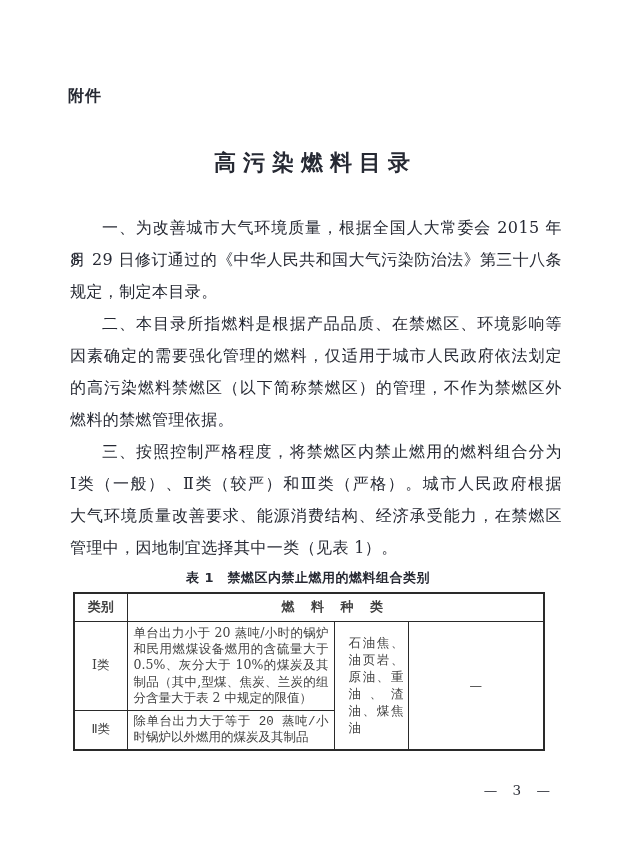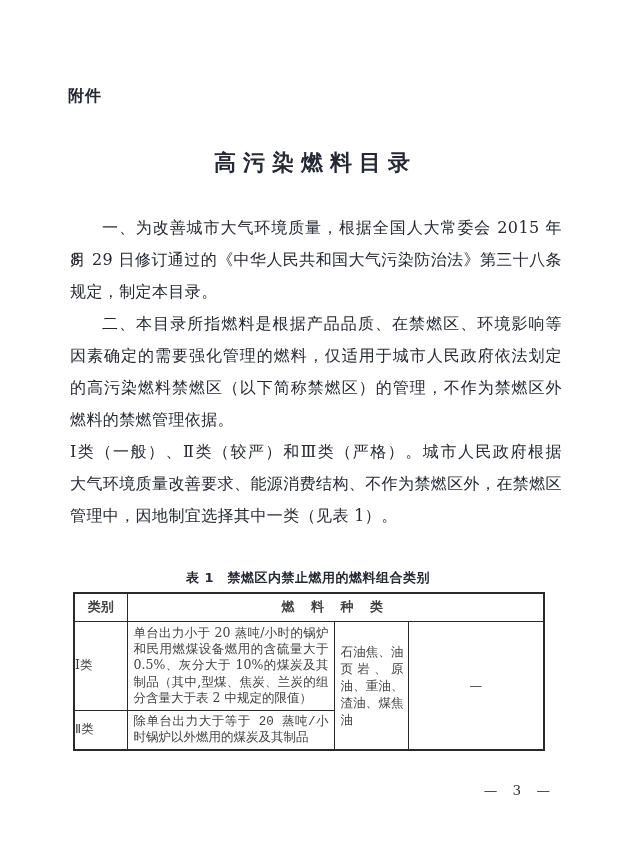--- a/index.html
+++ b/index.html
@@ -44,28 +44,28 @@
     border: 1px solid #2a2a2a;
     font-size: 12.5px; color: #404040;
     vertical-align: middle;
   }
   .doc-table th {
     font-family: "DejaVu Sans", sans-serif;
     font-weight: bold; font-size: 13px;
     height: 28px; text-align: center;
   }
   th.fuel-types-header { letter-spacing: 6px; }
-  .category-cell { text-align: left; font-size: 13px; }
+  .category-cell { text-align: center; font-size: 13px; }
   .desc-cell {
     padding: 3px 5px 3px 6px; line-height: 16.4px;
     text-align: justify;
   }
   .row-class1 { height: 83px; }
   .row-class2 { height: 36px; font-family: Liberation Mono, monospace; }
-  .oils-cell { padding: 2px 4px 2px 6px; line-height: 17px; text-align: justify; }
+  .oils-cell { padding: 2px 4px 2px 14px; line-height: 17px; text-align: justify; }
   .dash-cell { text-align: center; font-size: 13px; }
 
   .page-number {
     position: absolute; top: 782px; right: 80px;
     font-size: 13.5px; word-spacing: 9px; letter-spacing: 1px;
     color: #2c2f38;
   }
 </style>
 </head>
 <body>
@@ -77,22 +77,23 @@
 <div class="body-text">
   <div class="line indent fill">一、为改善城市大气环境质量，根据全国人大常委会 2015 年 8</div>
   <div class="line fill">月 29 日修订通过的《中华人民共和国大气污染防治法》第三十八条</div>
   <div class="line">规定，制定本目录。</div>
 
   <div class="line indent fill">二、本目录所指燃料是根据产品品质、在禁燃区、环境影响等</div>
   <div class="line fill">因素确定的需要强化管理的燃料，仅适用于城市人民政府依法划定</div>
   <div class="line fill">的高污染燃料禁燃区（以下简称禁燃区）的管理，不作为禁燃区外</div>
   <div class="line">燃料的禁燃管理依据。</div>
 
+  <div class="line indent fill">三、按照控制严格程度，将禁燃区内禁止燃用的燃料组合分为</div>
   <div class="line fill">Ⅰ类（一般）、Ⅱ类（较严）和Ⅲ类（严格）。城市人民政府根据</div>
-  <div class="line fill">大气环境质量改善要求、能源消费结构、不作为禁燃区外，在禁燃区</div>
+  <div class="line fill">大气环境质量改善要求、能源消费结构、经济承受能力，在禁燃区</div>
   <div class="line">管理中，因地制宜选择其中一类（见表 1）。</div>
 </div>
 
 <div class="table-caption">表 1　禁燃区内禁止燃用的燃料组合类别</div>
 
 <table class="doc-table">
   <colgroup>
     <col style="width:53px">
     <col style="width:207px">
     <col style="width:74px">

